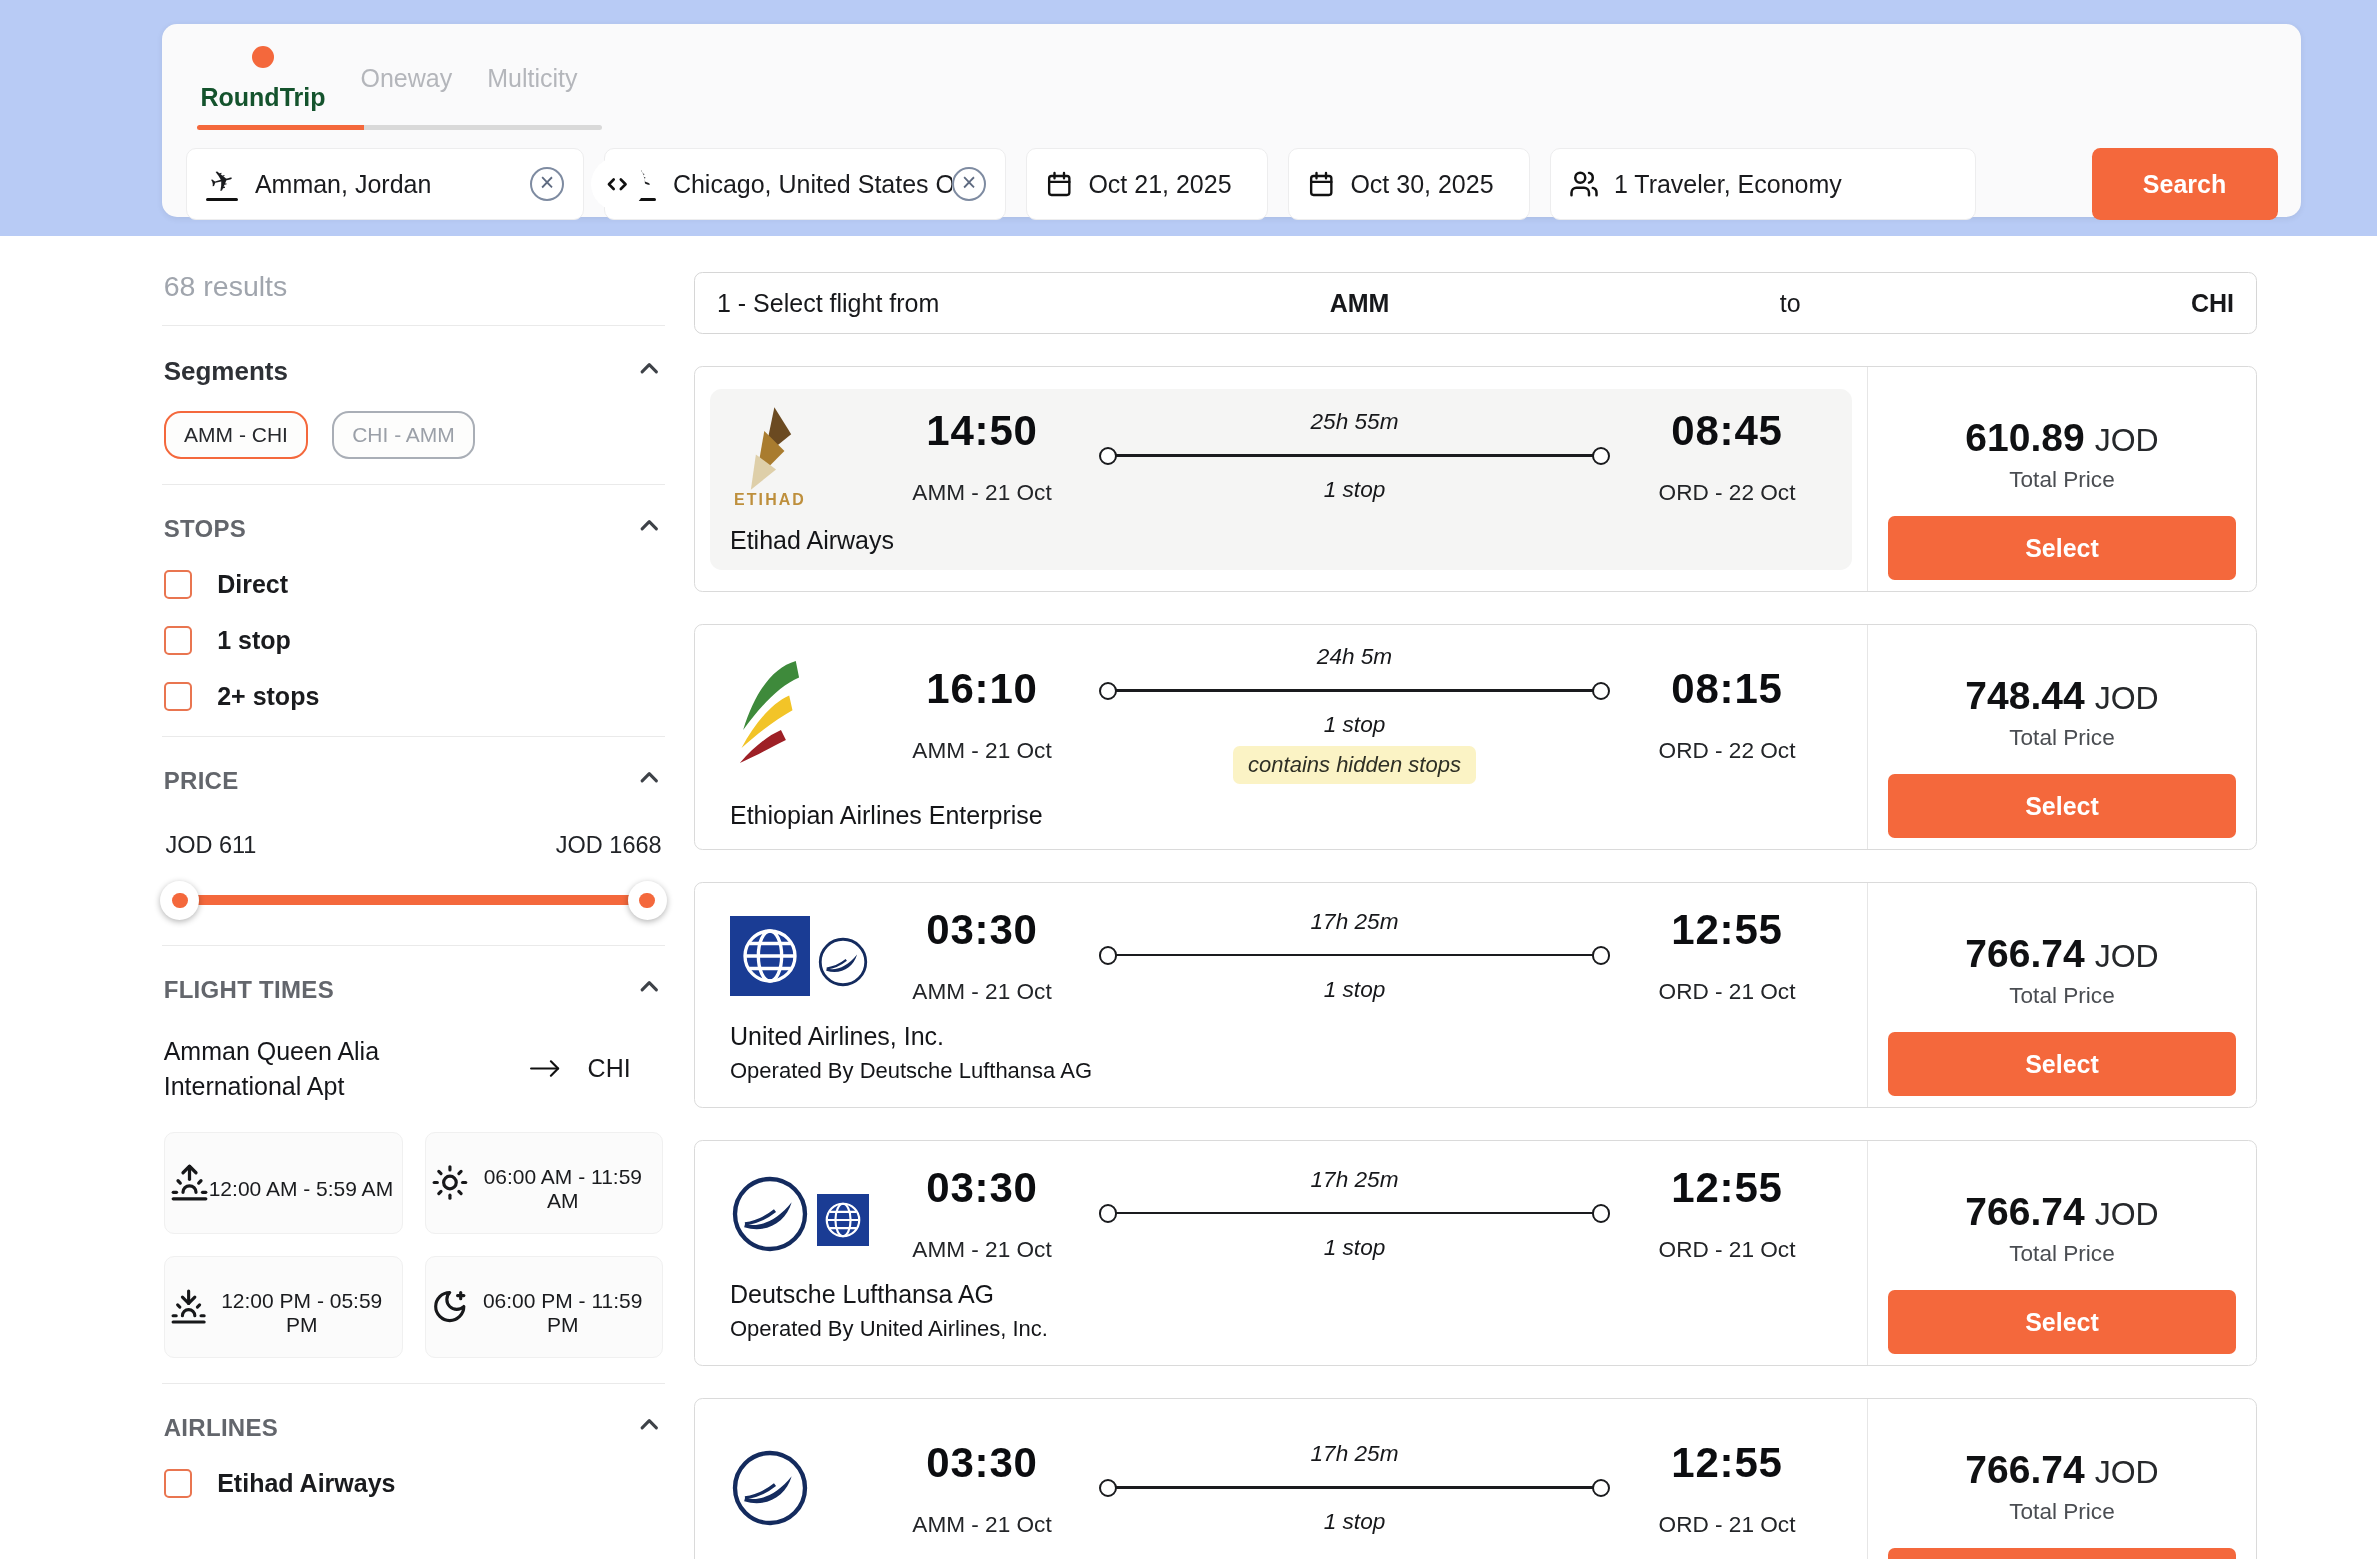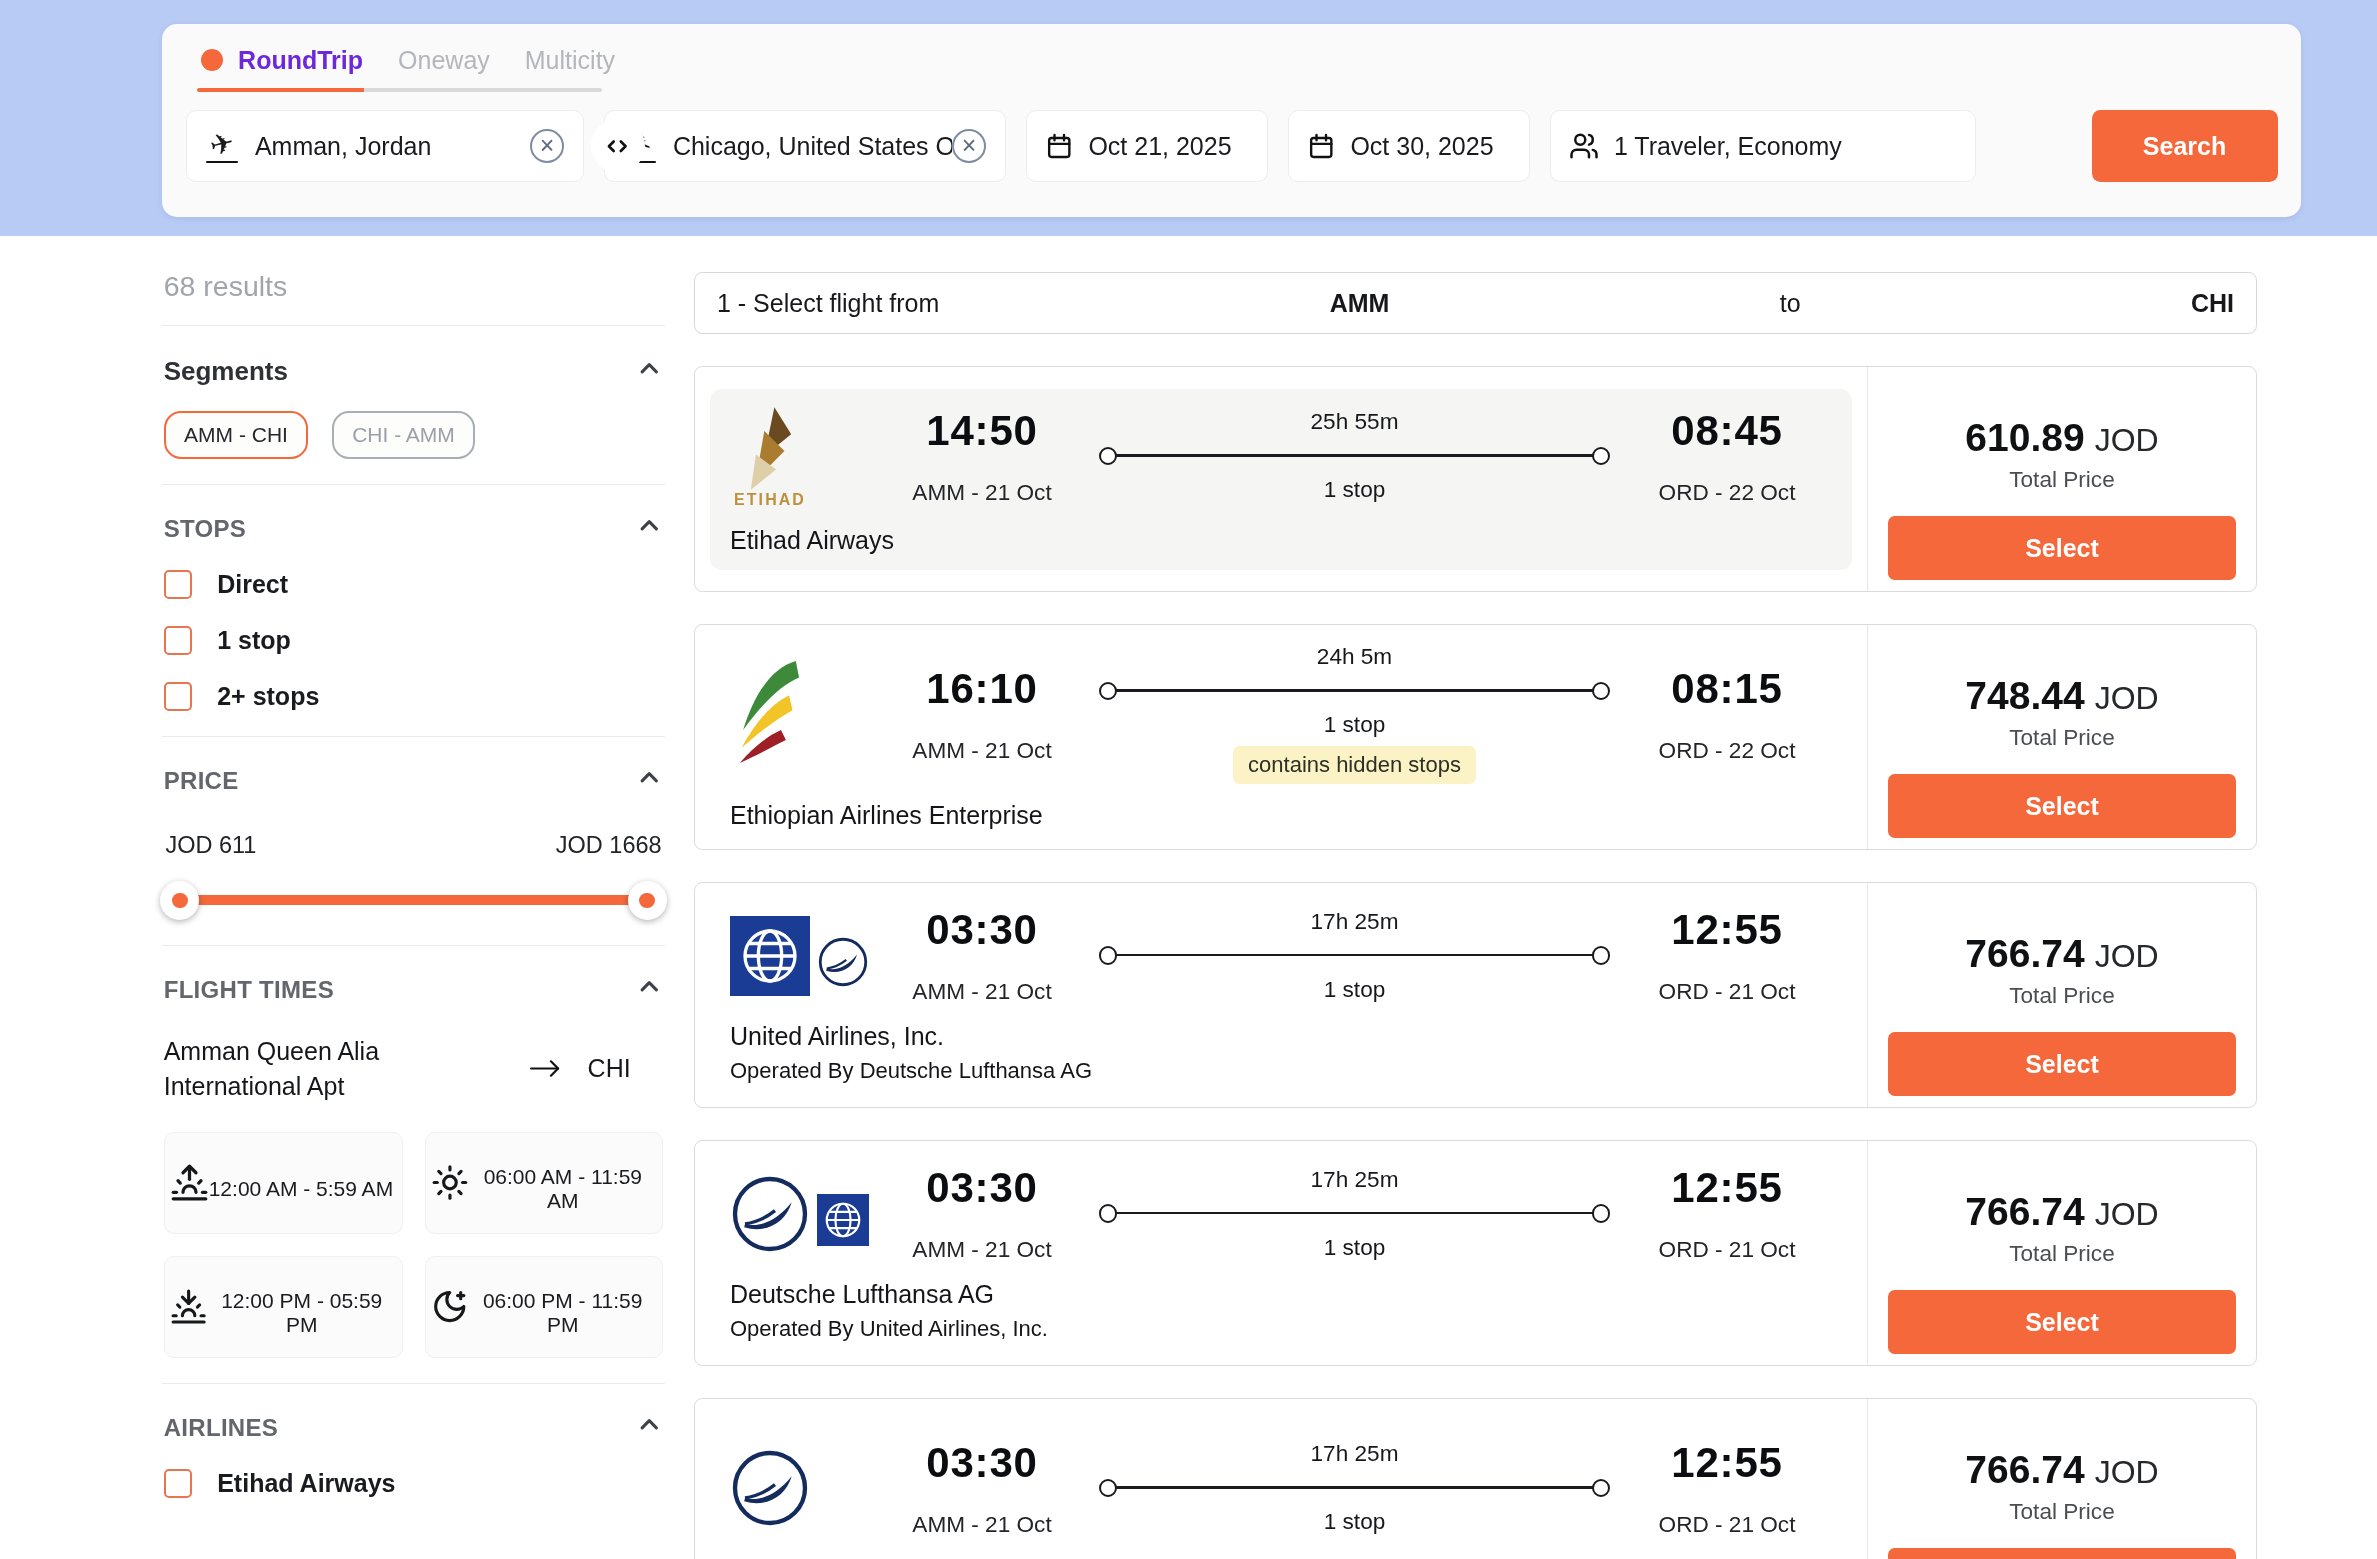--- a/index.html
+++ b/index.html
@@ -6,21 +6,21 @@
   html,body { width:2377px; height:1559px; overflow:hidden; background:#fff;
     font-family:"Liberation Sans", sans-serif; color:#17181B; }
   svg { display:block; }
 
   
   .band { position:absolute; left:0; top:0; width:2377px; height:236px; background:var(--band,#B8CBF5); }
   .search-card { position:absolute; left:162px; top:23.5px; width:2139px; height:193px;
     background:#FAFAFB; border-radius:15px; box-shadow:0 1.7px 6.7px rgba(0,0,0,.07); padding:22px 23.5px 0; }
   .tabs { display:flex; align-items:center; gap:35px; padding-left:15px; }
   .tab { font-size:25px; color:#B4B6BB; display:flex; align-items:center; gap:15px; }
-  .tab.active { color:#6d28d9; font-weight:700; }
+  .tab.active { color:#14532d; font-weight:700;flex-direction:column; }
   .tab-dot { width:22.6px; height:22.6px; border-radius:50%; background:var(--accent,#F4683C); }
   .tab-underline { height:4.2px; width:405px; border-radius:2.5px; margin:13.4px 0 0 11.7px;
     background:linear-gradient(90deg, var(--accent,#F4683C) 0 167px, #D9D9D9 167px); }
   .fields { position:relative; display:flex; align-items:center; gap:20px; margin-top:18.4px; }
   .field { background:#fff; border:1.7px solid #EDEDEE; border-radius:10px; height:72px;
     display:flex; align-items:center; padding:0 18.4px; font-size:25px; color:#1A1B1E; }
   .f-from { width:398px; } .f-to { width:402px; }
   .f-date { width:242px; } .f-trav { width:426px; }
   .field .txt { margin-left:15px; white-space:nowrap; overflow:hidden; }
   .plane { display:flex; flex-direction:column; align-items:center; width:35px; flex:none; }
@@ -85,21 +85,21 @@
     overflow:hidden; margin-bottom:32px; }
   .card-left { flex:1; padding:11.7px 15px; display:flex; flex-direction:column; justify-content:center; }
   .seg { padding:15px 20px; border-radius:11.7px; }
   .seg.hl { background:#F5F5F4; }
   .frow { display:flex; align-items:center; }
   .logos { width:147px; flex:none; display:flex; align-items:center; }
   .logos svg:nth-child(2) { width:52px; height:52px; margin-left:6.7px; margin-bottom:-11.7px; }
   .end { width:210px; flex:none; display:flex; flex-direction:column; align-items:center; }
   .end .time { font-size:42px; font-weight:700; letter-spacing:0.8px; color:#0C0D10; }
   .end .info { font-size:22.6px; color:#232528; margin-top:25px; }
-  .tl { flex:1; display:flex; flex-direction:column; align-items:center; padding:0 11.7px; }
+  .tl { flex:1; display:flex; flex-direction:column; align-items:center; padding:0 11.7px;font-style:italic; }
   .tl .dur { font-size:22.6px; color:#17181B; }
   .tl .line { position:relative; width:100%; height:22px; margin-top:10px; }
   .tl .line::before { content:""; position:absolute; left:9.2px; right:9.2px; top:9.2px; height:2.5px; background:#1A1B1E; }
   .tl .dot { position:absolute; top:1.7px; width:18.4px; height:18.4px; border:2.5px solid #1A1B1E;
     border-radius:50%; background:#fff; }
   .tl .dot.l { left:0; } .tl .dot.r { right:0; }
   .tl .stops { font-size:22.6px; margin-top:10px; }
   .tl .badge { margin-top:8.4px; background:var(--badge,#FBF3C5); border-radius:6.7px;
     padding:5.9px 15px; font-size:22px; color:#2E2F25; }
   .aname { font-size:25px; margin-top:17px; color:#141518; }

